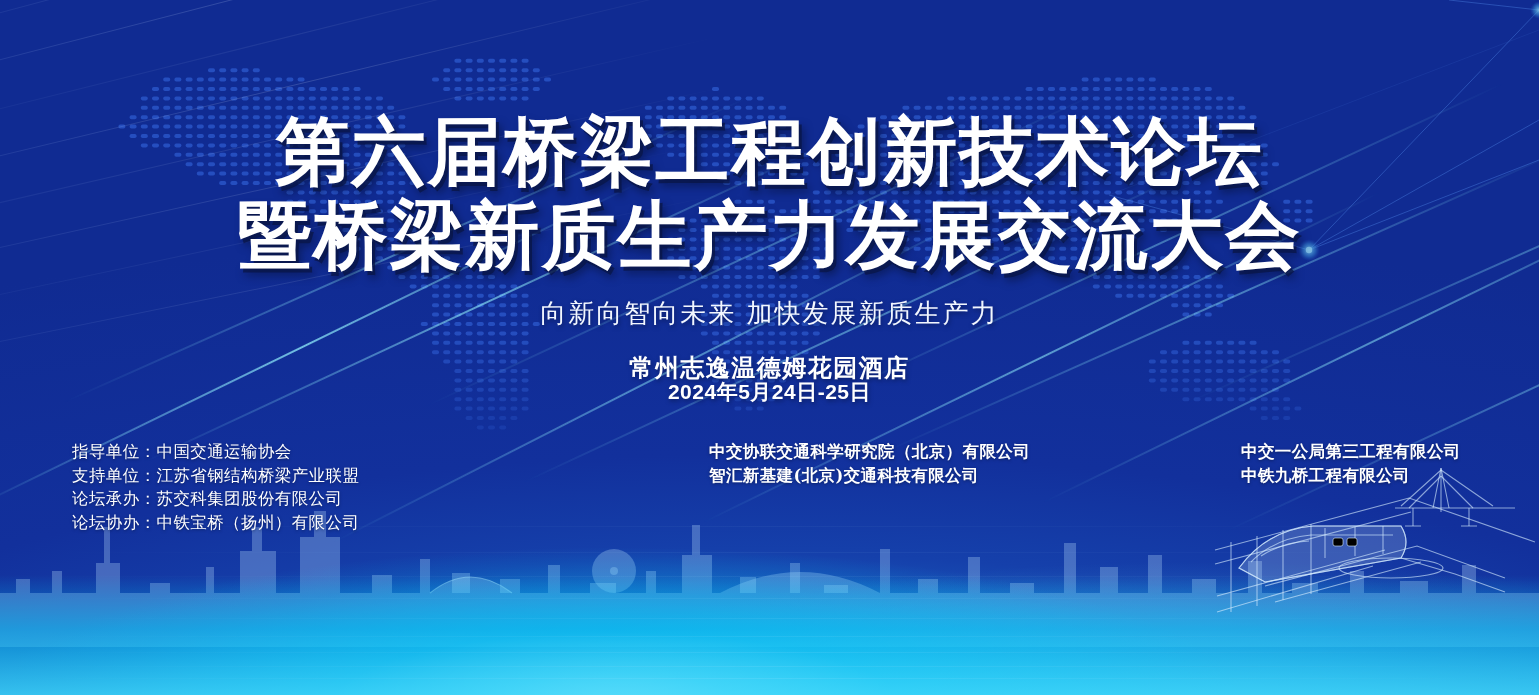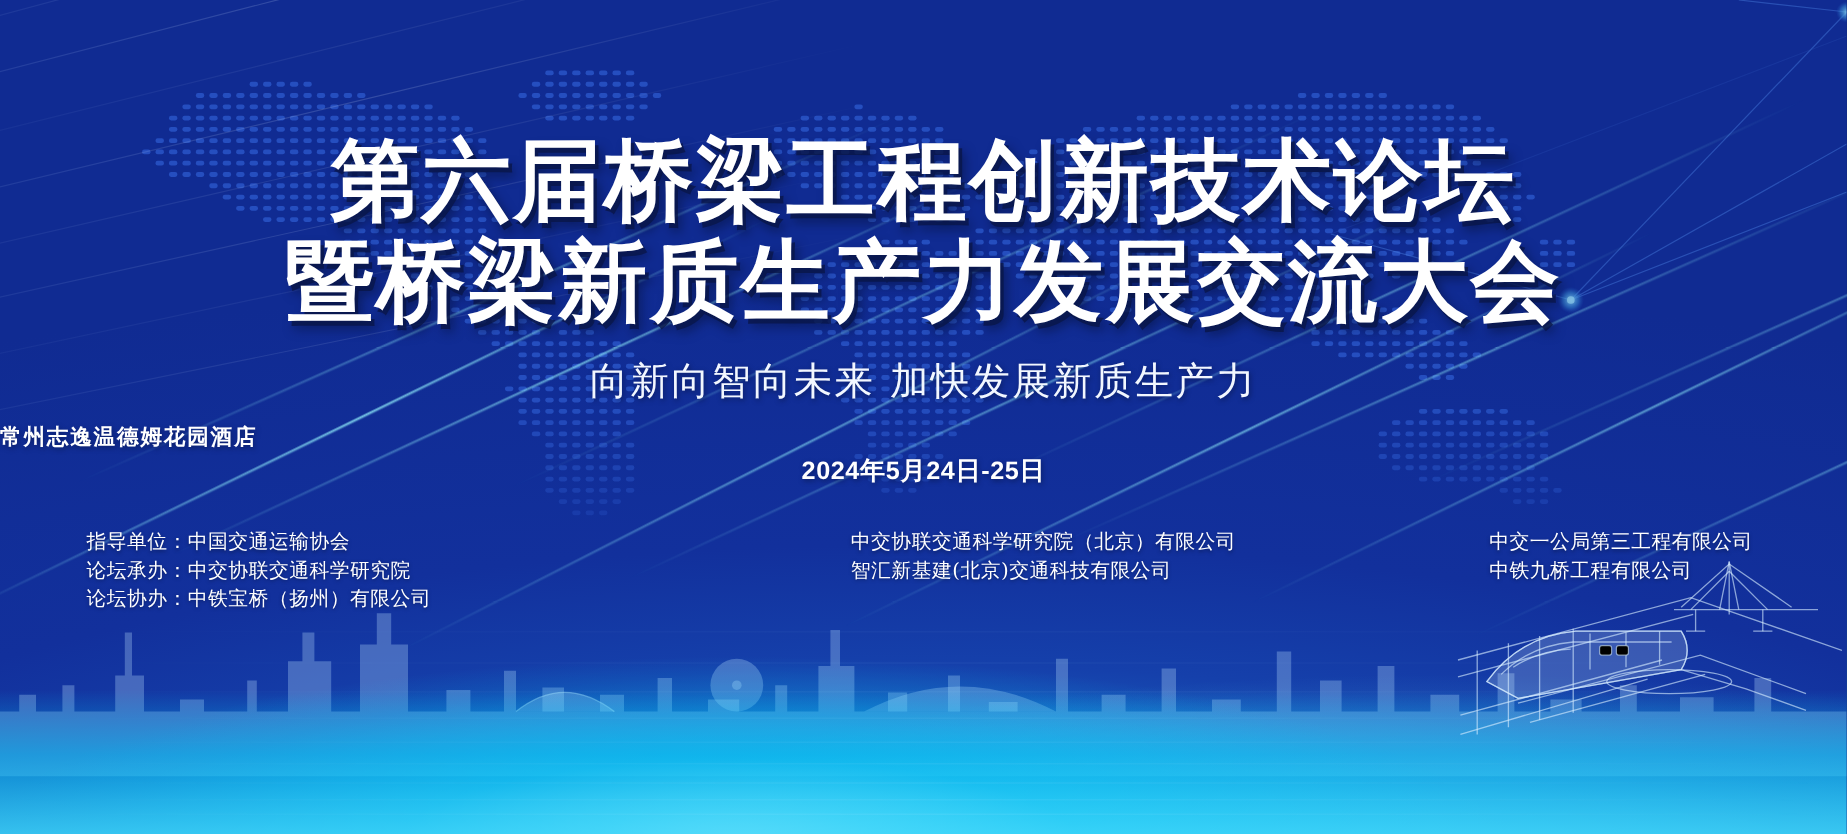--- a/index.html
+++ b/index.html
@@ -85,30 +85,30 @@
     text-shadow:
       3px 4px 0 rgba(10,22,70,.75),
       5px 7px 9px rgba(6,14,50,.55);
     white-space:nowrap;
   }
   .title-line.l2{margin-top:6px;}
 
   .subtitle{
     position:absolute;left:0;right:0;top:296px;text-align:center;
     font-family:"DejaVu Serif","Liberation Serif",serif;
-    font-size:32px;letter-spacing:2px;color:#f2f7ff;
+    font-size:26px;letter-spacing:2px;color:#f2f7ff;
     text-shadow:1px 2px 4px rgba(8,18,60,.6);
     white-space:nowrap;
   }
 
   .venue{
-    position:absolute;left:0;right:0;top:352px;
+    position:absolute;left:0;right:0;top:352px;text-align:center;
     font-family:"DejaVu Serif","Liberation Serif",serif;
     font-weight:bold;
-    font-size:18px;letter-spacing:1.5px;color:#ffffff;
+    font-size:24px;letter-spacing:1.5px;color:#ffffff;
     text-shadow:1px 2px 4px rgba(8,18,60,.55);
     white-space:nowrap;
   }
   .date{
     position:absolute;left:0;right:0;top:378px;text-align:center;
     font-family:"Liberation Sans","DejaVu Sans",sans-serif;
     font-weight:bold;
     font-size:21px;letter-spacing:.5px;color:#ffffff;
     text-shadow:1px 2px 4px rgba(8,18,60,.55);
     white-space:nowrap;
@@ -117,21 +117,21 @@
   .orgs{position:absolute;left:0;right:0;top:440px;height:130px;}
   .org-col{position:absolute;color:#ffffff;
     font-family:"DejaVu Serif","Liberation Serif",serif;
     font-size:16.5px;line-height:23.5px;letter-spacing:.4px;
     text-shadow:0 1px 3px rgba(8,20,60,.6);white-space:nowrap;}
   .org-col.left{left:72px;}
   .org-col.mid{left:620px;}
   .org-col.right{left:1152px;}
   .org-line{display:block;}
   .org-line .lbl{}
-  .org-line.cont{padding-left:89px;}
+  .org-line.cont{padding-left:89px;font-weight:bold;}
   .org-col.right .org-line.cont{padding-left:89px;}
 </style>
 </head>
 <body>
 
 <div class="banner">
 
   <svg class="worldmap" viewBox="0 0 1539 695" preserveAspectRatio="none" id="worldmap">
       <rect x="454.4" y="58.8" width="7" height="4" rx="1.8" opacity="0.95"></rect>
       <rect x="465.6" y="58.8" width="7" height="4" rx="1.8" opacity="0.95"></rect>
@@ -1872,21 +1872,22 @@
     </div>
 
     <div class="subtitle">向新向智向未来 加快发展新质生产力</div>
 
     <div class="venue">常州志逸温德姆花园酒店</div>
     <div class="date">2024年5月24日-25日</div>
 
     <div class="orgs">
       <div class="org-col left" id="col-left">
           <span class="org-line"><span class="lbl">指导单位：</span><span>中国交通运输协会</span></span>
-          <span class="org-line"><span class="lbl">论坛承办：</span><span>中交协联交通科学研究院</span></span>
+          <span class="org-line"><span class="lbl">支持单位：</span><span>江苏省钢结构桥梁产业联盟</span></span>
+          <span class="org-line"><span class="lbl">论坛承办：</span><span>苏交科集团股份有限公司</span></span>
           <span class="org-line"><span class="lbl">论坛协办：</span><span>中铁宝桥（扬州）有限公司</span></span>
         </div>
       <div class="org-col mid" id="col-mid">
           <span class="org-line cont"><span class="lbl"></span><span>中交协联交通科学研究院（北京）有限公司</span></span>
           <span class="org-line cont"><span class="lbl"></span><span>智汇新基建(北京)交通科技有限公司</span></span>
         </div>
       <div class="org-col right" id="col-right">
           <span class="org-line cont"><span class="lbl"></span><span>中交一公局第三工程有限公司</span></span>
           <span class="org-line cont"><span class="lbl"></span><span>中铁九桥工程有限公司</span></span>
         </div>

